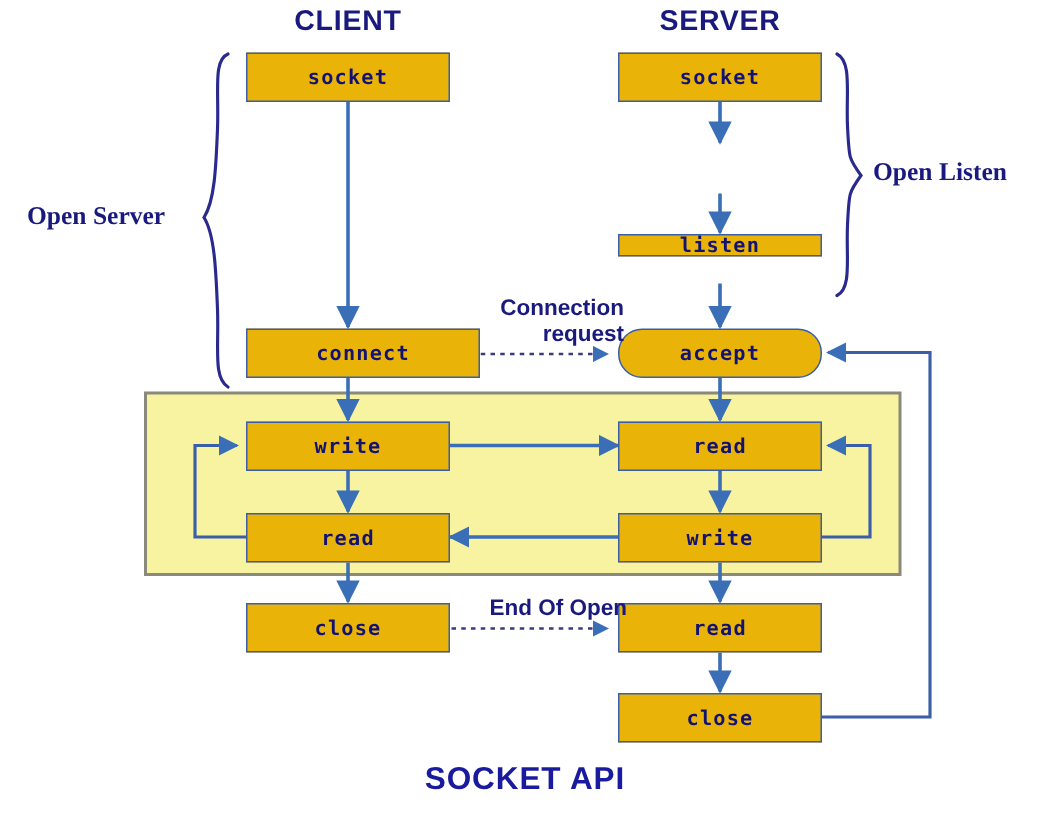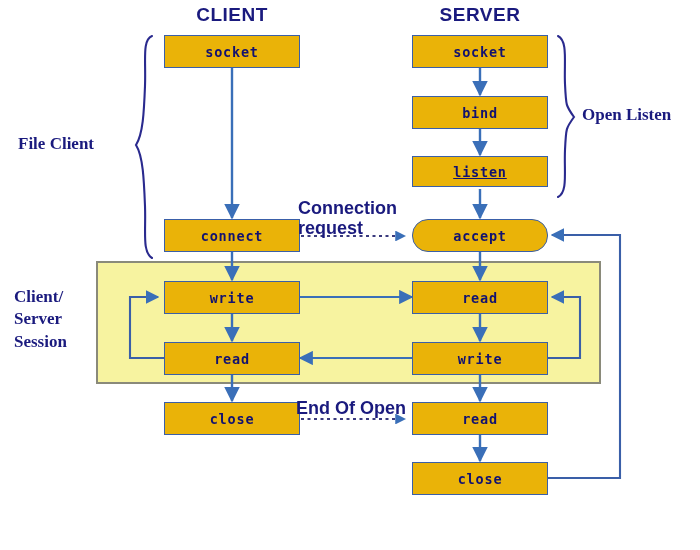--- a/index.html
+++ b/index.html
@@ -52,23 +52,23 @@
     font-family: Liberation Serif, serif;
     font-size: 17px;
     font-weight: bold;
     line-height: 1.32;
     white-space: pre-line;
   }
   .edge-label {
     position: absolute;
     color: #1a1a7e;
     font-family: "Liberation Sans", sans-serif;
-    font-size: 18px;
+    font-size: 15px;
     font-weight: bold;
-    text-align: left;
+    text-align: right;
     line-height: 1.12;
     white-space: pre-line;
   }
   .diagram-title {
     position: absolute;
     color: #1a1a9e;
     font-family: "Liberation Sans", sans-serif;
     font-size: 21px;
     font-weight: bold;
     letter-spacing: 0.6px;
@@ -161,38 +161,35 @@
     <g stroke="#2a2a8e" stroke-width="2.1" fill="none" stroke-linecap="round">
       <path d="M 558 36
                C 568 41, 564 62, 565 84
                C 566 106, 566 106, 574 117
                C 566 128, 566 128, 565 150
                C 564 172, 568 192, 558 197"></path>
     </g>
   </svg>
 
   <div class="node" style="left:164px; top:35px; width:136px; height:33px;">socket</div>
-  <div class="node" style="left:164px; top:219px; width:136px; height:33px;">connect</div>
+  <div class="node" style="left:164px; top:219px; width:156px; height:33px;">connect</div>
   <div class="node" style="left:164px; top:281px; width:136px; height:33px;">write</div>
   <div class="node" style="left:164px; top:342px; width:136px; height:33px;">read</div>
   <div class="node" style="left:164px; top:402px; width:136px; height:33px;">close</div>
 
   <div class="node" style="left:412px; top:35px; width:136px; height:33px;">socket</div>
-  <div class="node" style="left:412px; top:96px; width:136px; height:33px;">bind</div>
-  <div class="node" style="left:412px; top:156px; width:136px; height:31px;text-decoration:underline;">listen</div>
+  <div class="node" style="left:412px; top:156px; width:136px; height:15px;">listen</div>
   <div class="node" style="left:412px; top:219px; width:136px; height:33px;border-radius:16px;">accept</div>
   <div class="node" style="left:412px; top:281px; width:136px; height:33px;">read</div>
   <div class="node" style="left:412px; top:342px; width:136px; height:33px;">write</div>
   <div class="node" style="left:412px; top:402px; width:136px; height:33px;">read</div>
   <div class="node" style="left:412px; top:462px; width:136px; height:33px;">close</div>
 
-  <div class="brace-label" style="left:18px; top:133px;">File Client</div>
+  <div class="brace-label" style="left:18px; top:133px;">Open Server</div>
   <div class="brace-label" style="left:582px; top:104px;">Open Listen</div>
-  <div class="brace-label" style="left:14px; top:286px;">Client/
-Server
-Session</div>
 
   <div class="edge-label" style="left:298px; top:198px; width:118px;">Connection
 request</div>
   <div class="edge-label" style="left:296px; top:398px; width:122px;">End Of Open</div>
 
+  <div class="diagram-title" style="left:0px; top:508px; width:700px;">SOCKET API</div>
 
 </div>
 
 </body></html>

